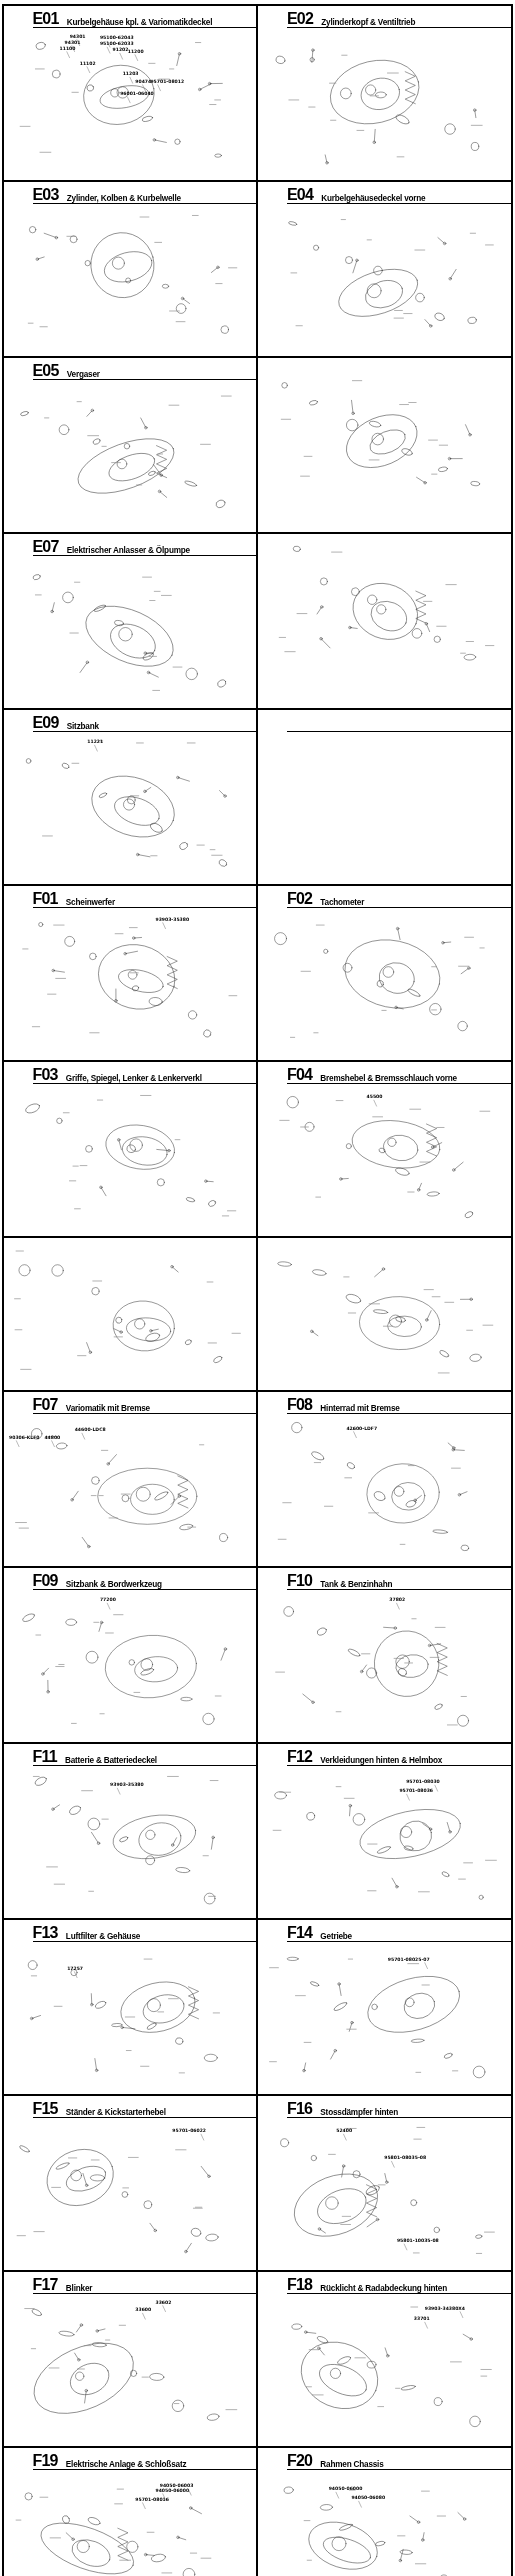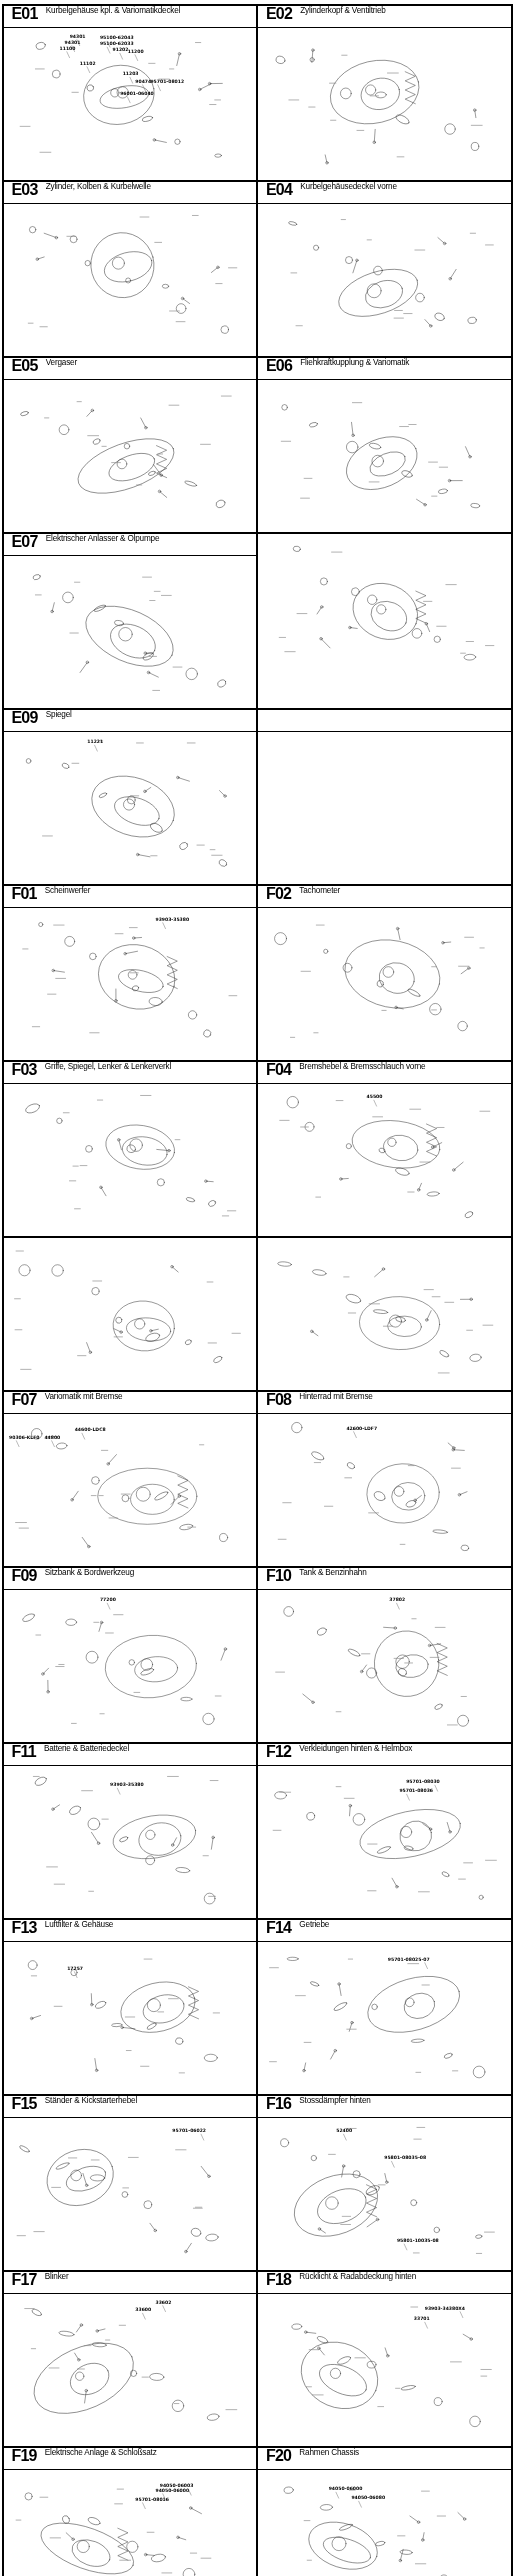--- a/index.html
+++ b/index.html
@@ -1,24 +1,24 @@
 <!DOCTYPE html>
 <html style="font-size:8.2px"><head>
 <meta charset="utf-8">
 <style>
   html,body{margin:0;padding:0;background:#fff;}
   .page{width:515px;height:2829px;position:relative;background:#fff;
         font-family:"Liberation Sans",sans-serif;overflow:hidden;}
   .grid{position:absolute;left:1.5px;top:4.1px;width:509px;border:1px solid #000;
         display:grid;grid-template-columns:1fr 1fr;background:#fff;}
   .cell{border:0.5px solid #000;display:flex;flex-direction:column;background:#fff;min-width:0;}
-  .cell-header{height:21px;border-bottom:1.5px solid #000;display:flex;align-items:flex-start;
-        padding:0 8px;gap:8.2px;overflow:hidden;}
+  .cell-header{height:21px;border-bottom:1.5px solid #000;display:flex;align-items:flex-end;
+        padding:0 0;gap:8.2px;overflow:hidden;margin-left:29px;}
   .code{font-size:16px;font-weight:bold;letter-spacing:-0.8px;line-height:1;}
-  .title{font-size:8.2px;font-weight:normal;letter-spacing:-0.2px;white-space:nowrap;}
+  .title{font-size:8.2px;font-weight:bold;letter-spacing:-0.2px;white-space:nowrap;}
   .content{height:152px;position:relative;overflow:hidden;}
   svg.diagram{width:100%;height:100%;display:block;}
 </style>
 </head>
 <body>
 
 <div class="page">
   <div class="grid">
   <section class="cell">
     <header class="cell-header">
@@ -255,24 +255,20 @@
               <rect x="324" y="47" width="21" height="2" opacity="0.65"></rect>
               <rect x="79" y="72" width="10" height="2" opacity="0.65"></rect>
               <rect x="192" y="128" width="10" height="2" opacity="0.65"></rect>
               <rect x="386" y="124" width="21" height="2" opacity="0.65"></rect>
             </g>
           </svg>
         </div>
   </section>
 
   <section class="cell">
-    <header class="cell-header">
-      <span class="code">E06</span>
-      <span class="title">Fliehkraftkupplung &amp; Variomatik</span>
-    </header>
     <div class="content">
           <svg viewBox="0 0 497 296" class="diagram">
             <g fill="none" stroke="#3b3b3b" stroke-width="1" stroke-linecap="round">
               <ellipse cx="243.6577146872878" cy="161.991525022313" rx="72.86745589692146" ry="47.30882069049403" transform="rotate(-23 243.6577146872878 161.991525022313)"></ellipse>
               <ellipse cx="253.6577146872878" cy="167.991525022313" rx="36.84431682340801" ry="20.70910560246557" transform="rotate(-23 243.6577146872878 161.991525022313)"></ellipse>
               <circle cx="235.6577146872878" cy="157.991525022313" r="11.417879838496447"></circle>
               <circle cx="52.36387423239648" cy="52.199398670345545" r="5.465316496789455"></circle>
               <ellipse cx="109.15181125514209" cy="86.4055176389714" rx="8.204039476811886" ry="4.074862255482003" transform="rotate(-14 109.15181125514209 86.4055176389714)"></ellipse>
               <circle cx="185.41274496354163" cy="130.41982470701137" r="11.347629021853209"></circle>
               <ellipse cx="230.43071997351944" cy="128.60664136707783" rx="11.525096016470343" ry="4.984126140596345" transform="rotate(14 230.43071997351944 128.60664136707783)"></ellipse>
@@ -383,21 +379,21 @@
               <rect x="52" y="229" width="22" height="2" opacity="0.65"></rect>
               <rect x="398" y="232" width="11" height="2" opacity="0.65"></rect>
             </g>
           </svg>
         </div>
   </section>
 
   <section class="cell">
     <header class="cell-header">
       <span class="code">E09</span>
-      <span class="title">Spiegel</span>
+      <span class="title">Sitzbank</span>
     </header>
     <div class="content">
           <svg viewBox="0 0 497 296" class="diagram">
             <g fill="none" stroke="#3b3b3b" stroke-width="1" stroke-linecap="round">
               <ellipse cx="254.13649700582027" cy="145.1685582427308" rx="83.707476927666" ry="56.55684738699347" transform="rotate(19 254.13649700582027 145.1685582427308)"></ellipse>
               <ellipse cx="264.1364970058203" cy="151.1685582427308" rx="45.795848150737584" ry="25.318679559975863" transform="rotate(19 254.13649700582027 145.1685582427308)"></ellipse>
               <circle cx="246.13649700582027" cy="141.1685582427308" r="10.963692248333246"></circle>
               <circle cx="48.373764883726835" cy="55.43580432422459" r="4.633714942261577"></circle>
               <ellipse cx="121.2640586681664" cy="65.03068192241092" rx="7.186155008850619" ry="4.550399351399392" transform="rotate(25 121.2640586681664 65.03068192241092)"></ellipse>
               <ellipse cx="194.79749582707882" cy="122.85095395209888" rx="8.151845300802961" ry="3.235517113469541" transform="rotate(-26 194.79749582707882 122.85095395209888)"></ellipse>

